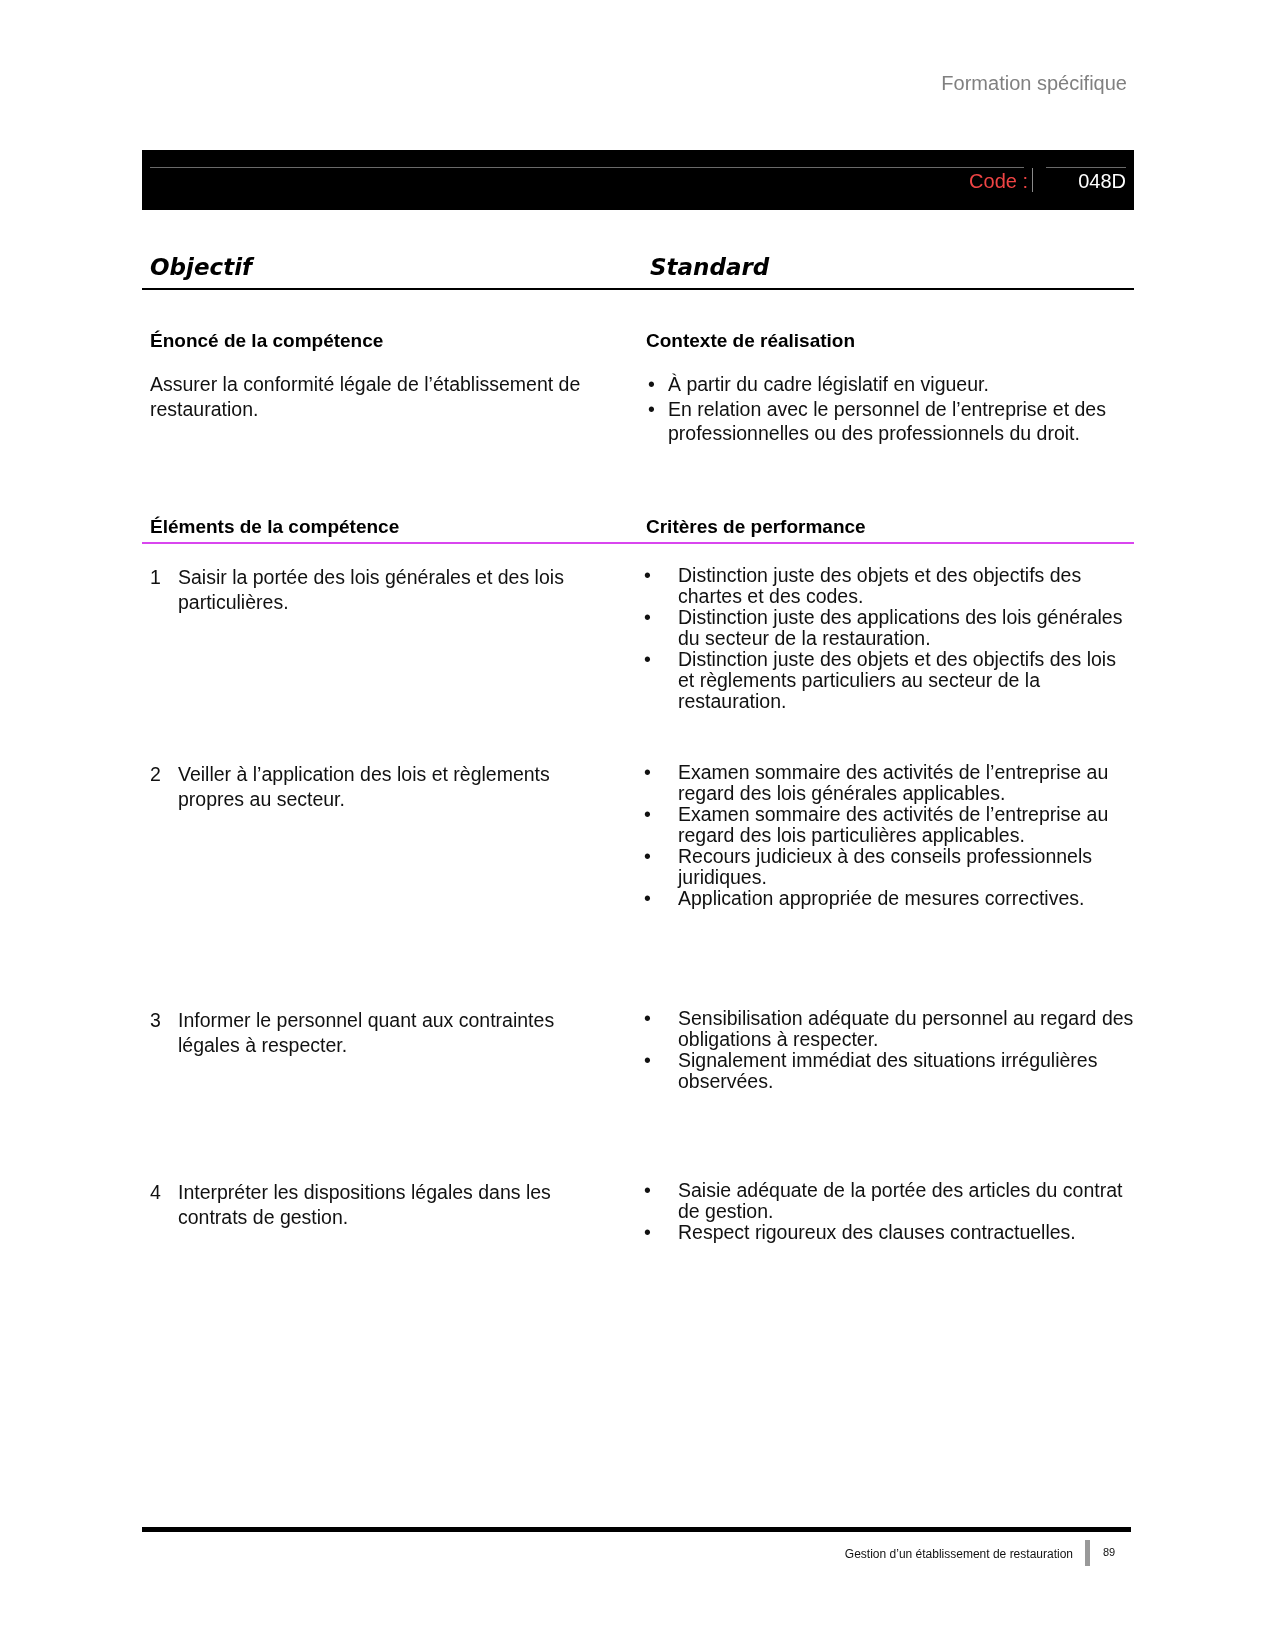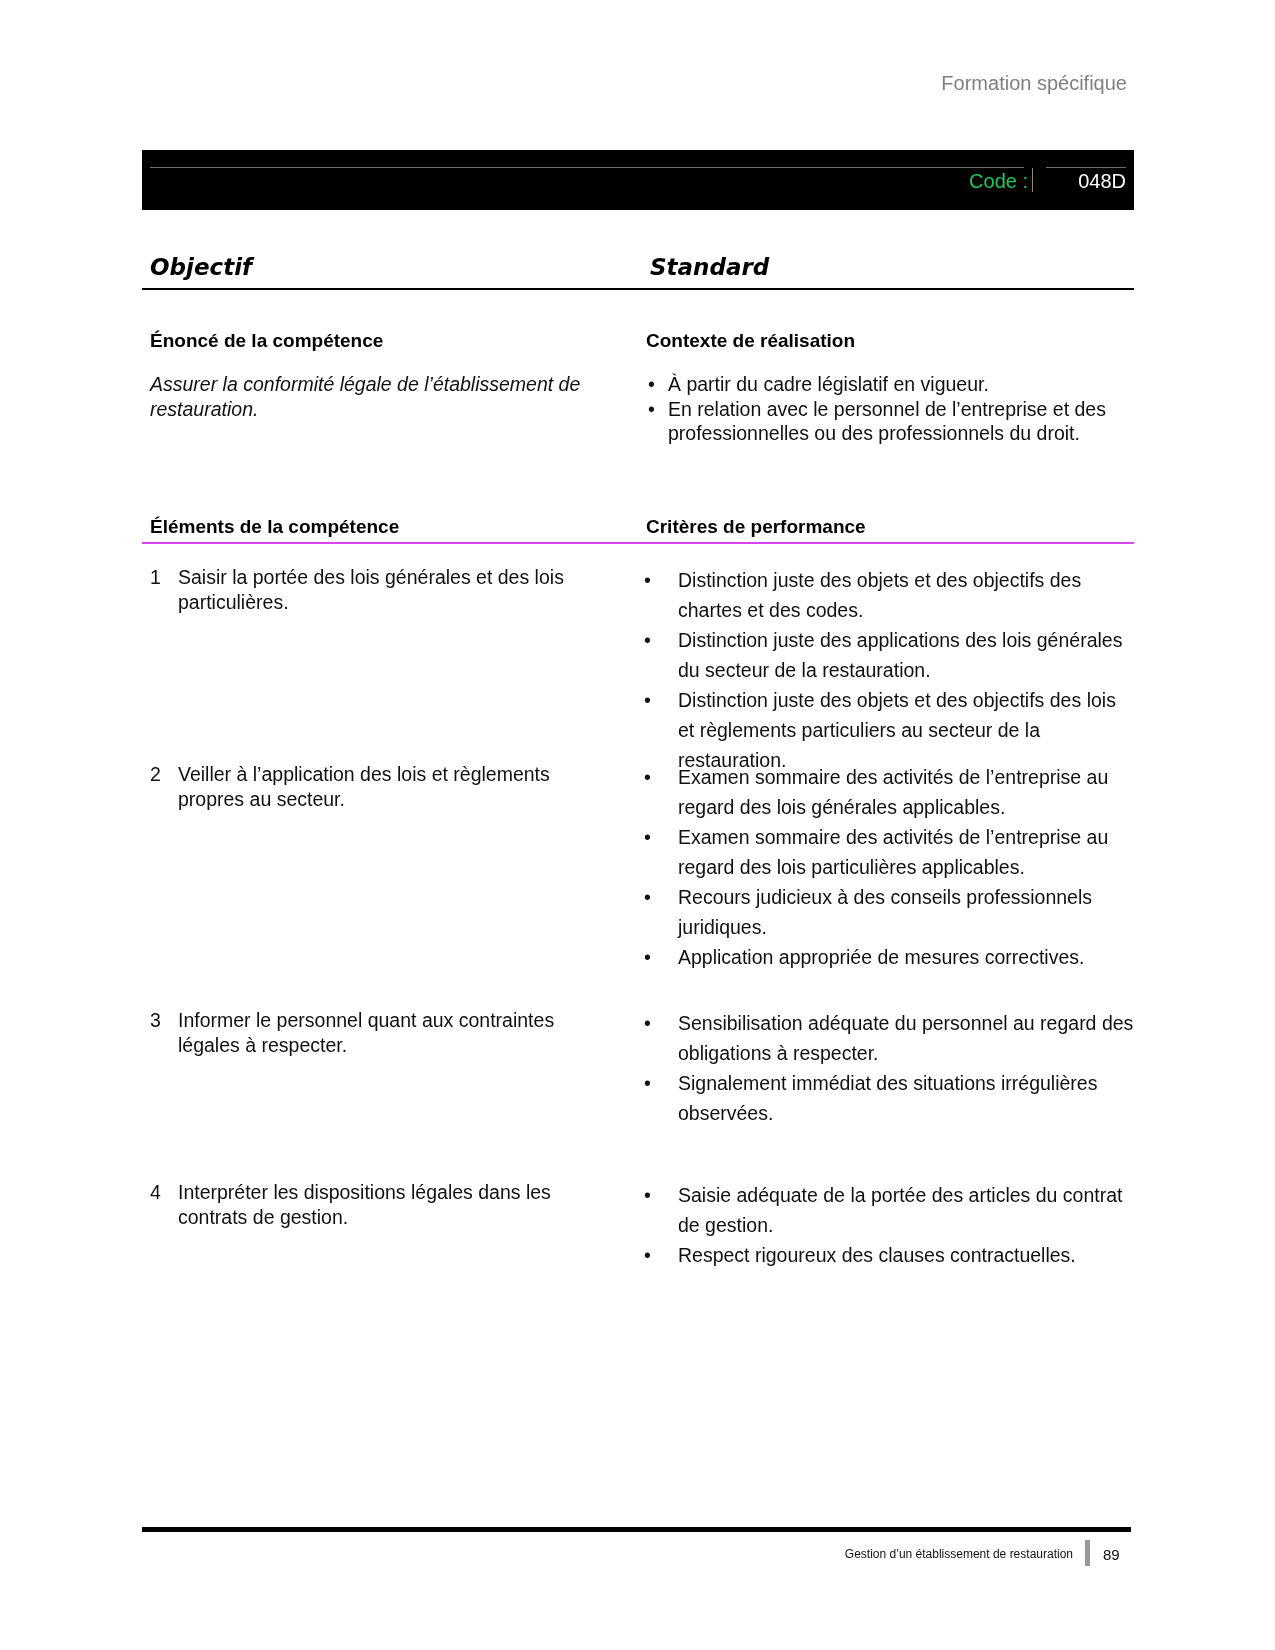--- a/index.html
+++ b/index.html
@@ -3,43 +3,43 @@
 <meta charset="utf-8">
 <style>
   html, body { margin:0; padding:0; background:#ffffff; }
   body { width:1275px; height:1650px; position:relative; overflow:hidden;
          font-family:"Liberation Sans", sans-serif; color:#111; }
   .running-head { position:absolute; right:148px; top:72px; font-size:20px; color:#808080; }
   .code-bar { position:absolute; left:142px; top:150px; width:992px; height:60px; background:#000; }
   .code-bar .rule { position:absolute; left:8px; right:110px; top:17px; height:1px; background:#6a6a6a; }
   .code-bar .rule2 { position:absolute; left:904px; right:8px; top:17px; height:1px; background:#6a6a6a; }
   .code-bar .sep { position:absolute; left:890px; top:18px; width:1px; height:24px; background:#8a8a8a; }
-  .code-label { position:absolute; right:106px; top:20px; color:#22c55e; font-size:20px; }
+  .code-label { position:absolute; right:106px; top:20px; color:#ef4444; font-size:20px; }
   .code-value { position:absolute; right:8px; top:20px; color:#fff; font-size:20px; }
   .col-headers { position:absolute; left:142px; top:252px; width:992px; height:36px; border-bottom:2px solid #000; }
   .col-head { position:absolute; top:2px; font-family:"DejaVu Sans", sans-serif; font-weight:bold; font-style:italic; font-size:23px; color:#000; }
   .sec { position:absolute; }
   .sec-title { font-weight:bold; font-size:19px; color:#000; }
   .body-text { font-size:19.5px; line-height:24.5px; color:#111; }
   .bullets-tight { list-style:none; margin:0; padding:0; }
   .bullets-tight li { position:relative; padding-left:22px; font-size:19.5px; line-height:24.5px; }
   .bullets-tight li::before { content:"•"; position:absolute; left:2px; top:0; }
   .elements-head { position:absolute; left:142px; top:516px; width:992px; height:26px; border-bottom:2px solid #d946ef; }
   .row { position:absolute; left:142px; width:992px; }
   .elem { position:absolute; left:8px; width:470px; font-size:19.5px; line-height:24.5px; }
   .elem .num { position:absolute; left:0; top:0; }
   .elem .txt { margin-left:28px; }
   .crit { position:absolute; left:498px; width:494px; }
   .crit ul { list-style:none; margin:0; padding:0; }
-  .crit li { position:relative; padding-left:38px; font-size:19.5px; line-height:30px; }
+  .crit li { position:relative; padding-left:38px; font-size:19.5px; line-height:21px; }
   .crit li::before { content:"•"; position:absolute; left:4px; top:0; }
   .footer-rule { position:absolute; left:142px; top:1527px; width:989px; height:5px; background:#000; }
   .footer-title { position:absolute; right:202px; top:1547px; font-size:12px; color:#111; }
   .footer-bar { position:absolute; left:1085px; top:1540px; width:5px; height:26px; background:#999; }
-  .footer-page { position:absolute; left:1103px; top:1546px; font-size:15px; color:#111; }
+  .footer-page { position:absolute; left:1103px; top:1546px; font-size:11px; color:#111; }
 </style>
 </head>
 <body>
 
 <div class="running-head">Formation spécifique</div>
 
 <div class="code-bar">
   <div class="rule"></div>
   <div class="rule2"></div>
   <div class="sep"></div>
@@ -47,21 +47,21 @@
   <span class="code-value">048D</span>
 </div>
 
 <div class="col-headers">
   <span class="col-head" style="left:8px;">Objectif</span>
   <span class="col-head" style="left:508px;">Standard</span>
 </div>
 
 <div class="sec" style="left:150px; top:330px; width:470px;">
   <div class="sec-title">Énoncé de la compétence</div>
-  <div class="body-text" style="margin-top:20px;font-style:italic;">Assurer la conformité légale de l’établissement de restauration.</div>
+  <div class="body-text" style="margin-top:20px;">Assurer la conformité légale de l’établissement de restauration.</div>
 </div>
 
 <div class="sec" style="left:646px; top:330px; width:470px;">
   <div class="sec-title">Contexte de réalisation</div>
   <ul class="bullets-tight" style="margin-top:20px;">
     <li>À partir du cadre législatif en vigueur.</li>
     <li>En relation avec le personnel de l’entreprise et des professionnelles ou des professionnels du droit.</li>
   </ul>
 </div>
 

